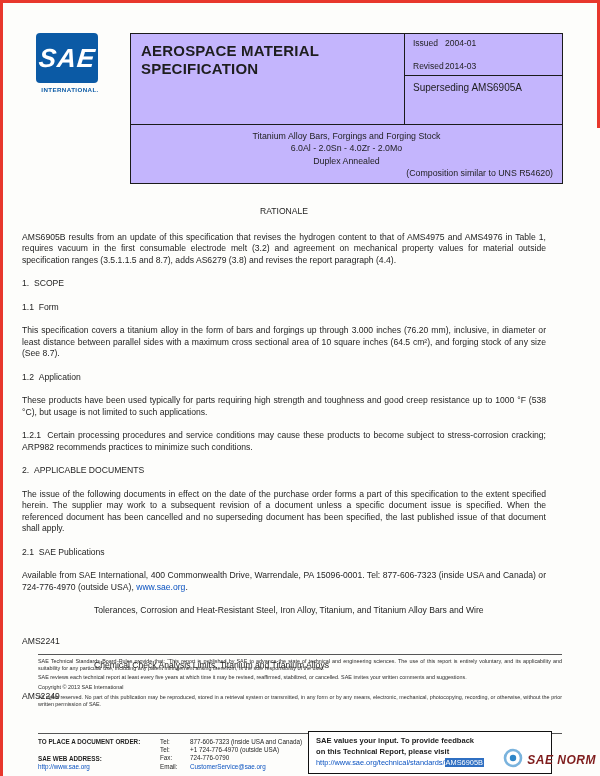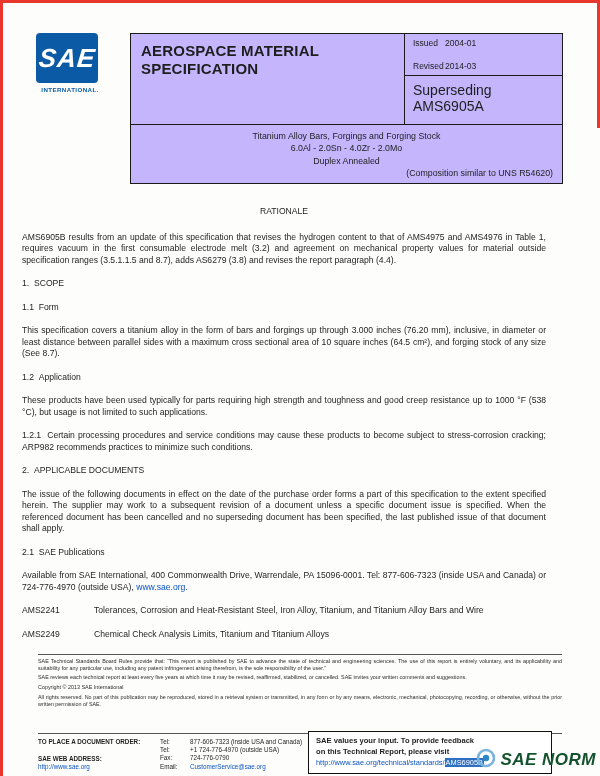--- a/index.html
+++ b/index.html
@@ -18,31 +18,31 @@
   .spec-table{flex:1;border:1.4px solid #1b1b1b;background:#c4b5fd;}
   .st-main{display:flex;height:90px;}
   .st-title{width:253px;border-right:1.4px solid #1b1b1b;padding:8px 10px;font-size:15px;font-weight:bold;line-height:1.2;letter-spacing:.2px;}
   .st-right{flex:1;display:flex;flex-direction:column;}
   .st-row1{display:flex;height:33px;border-bottom:1.4px solid #1b1b1b;}
   .st-num{flex:1;padding:7px 8px;font-weight:bold;font-size:10px;border-right:1.4px solid #1b1b1b;}
   .st-rev{width:56px;padding:7px 6px;font-weight:bold;font-size:9.5px;}
   .st-row2{height:33px;border-bottom:1.4px solid #1b1b1b;padding:4px 8px;font-size:8.5px;display:flex;flex-direction:column;justify-content:space-between;}
   .st-date{display:flex;}
   .st-date .lbl{width:32px;}
-  .st-row3{flex:1;padding:6px 8px;font-size:14px;}
+  .st-row3{flex:1;padding:6px 8px;font-size:10px;}
   .st-titleblock{border-top:1.4px solid #1b1b1b;padding:5px 9px 4px;font-size:8.8px;line-height:1.4;text-align:center;}
   .st-titleblock .tb-right{text-align:right;}
 
   
   .docbody{position:absolute;left:22px;top:206px;width:524px;font-size:8.6px;line-height:1.34;}
   .rationale-h{text-align:center;margin-bottom:14px;}
   .docbody p{margin:0 0 12px 0;text-align:justify;}
   .docbody p.h{text-align:left;}
   .ref-row{display:flex;margin-bottom:12px;}
-  .ref-id{flex:0 0 72px;}
+  .ref-id{flex:0 0 72px;margin-top:31px;}
   .ref-title{flex:1;}
   .link{color:#0a52c0;cursor:pointer;}
 
   
   .footer{position:absolute;left:38px;top:654px;width:524px;border-top:1px solid #555;padding-top:3px;font-size:5.4px;line-height:1.32;color:#2c2c2c;}
   .fine{text-align:justify;margin-bottom:2px;}
   .copyright{margin-top:3px;}
 
   
   .order-wrap{position:absolute;left:38px;top:733px;width:524px;border-top:1px solid #555;padding-top:4px;display:flex;font-size:6.3px;line-height:1.3;}
@@ -54,21 +54,21 @@
   .order-line .olbl{width:30px;}
 
   
   .feedback-box{position:absolute;right:48px;bottom:2px;width:228px;border:1.5px solid #111;background:#fff;padding:4px 7px 5px;font-size:7.6px;line-height:1.4;z-index:4;}
   .fb-bold{font-weight:bold;}
   .fb-link{font-size:7.4px;}
   .fb-doc{background:#2f6fc2;color:#fff;padding:0 1px;}
 
   
   .watermark{position:absolute;right:4px;bottom:4px;display:flex;align-items:center;gap:4px;z-index:7;}
-  .wm-text{font-size:17px;font-weight:bold;font-style:italic;color:#14532d;letter-spacing:.5px;white-space:nowrap;}
+  .wm-text{font-size:12px;font-weight:bold;font-style:italic;color:#7f1d1d;letter-spacing:.5px;white-space:nowrap;}
 </style>
 </head>
 <body>
 
 <div class="page">
   <div class="red-top"></div>
   <div class="red-left"></div>
   <div class="red-right"></div>
 
   <div class="header-row">

